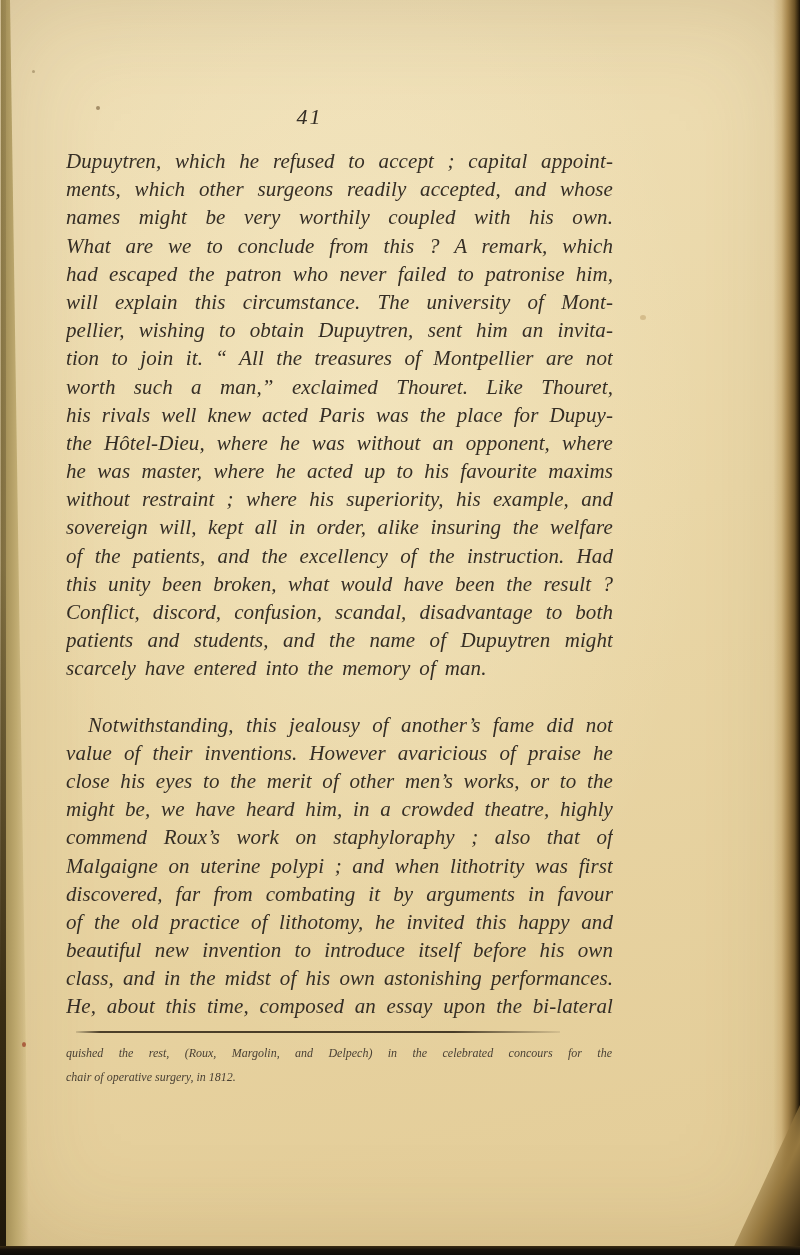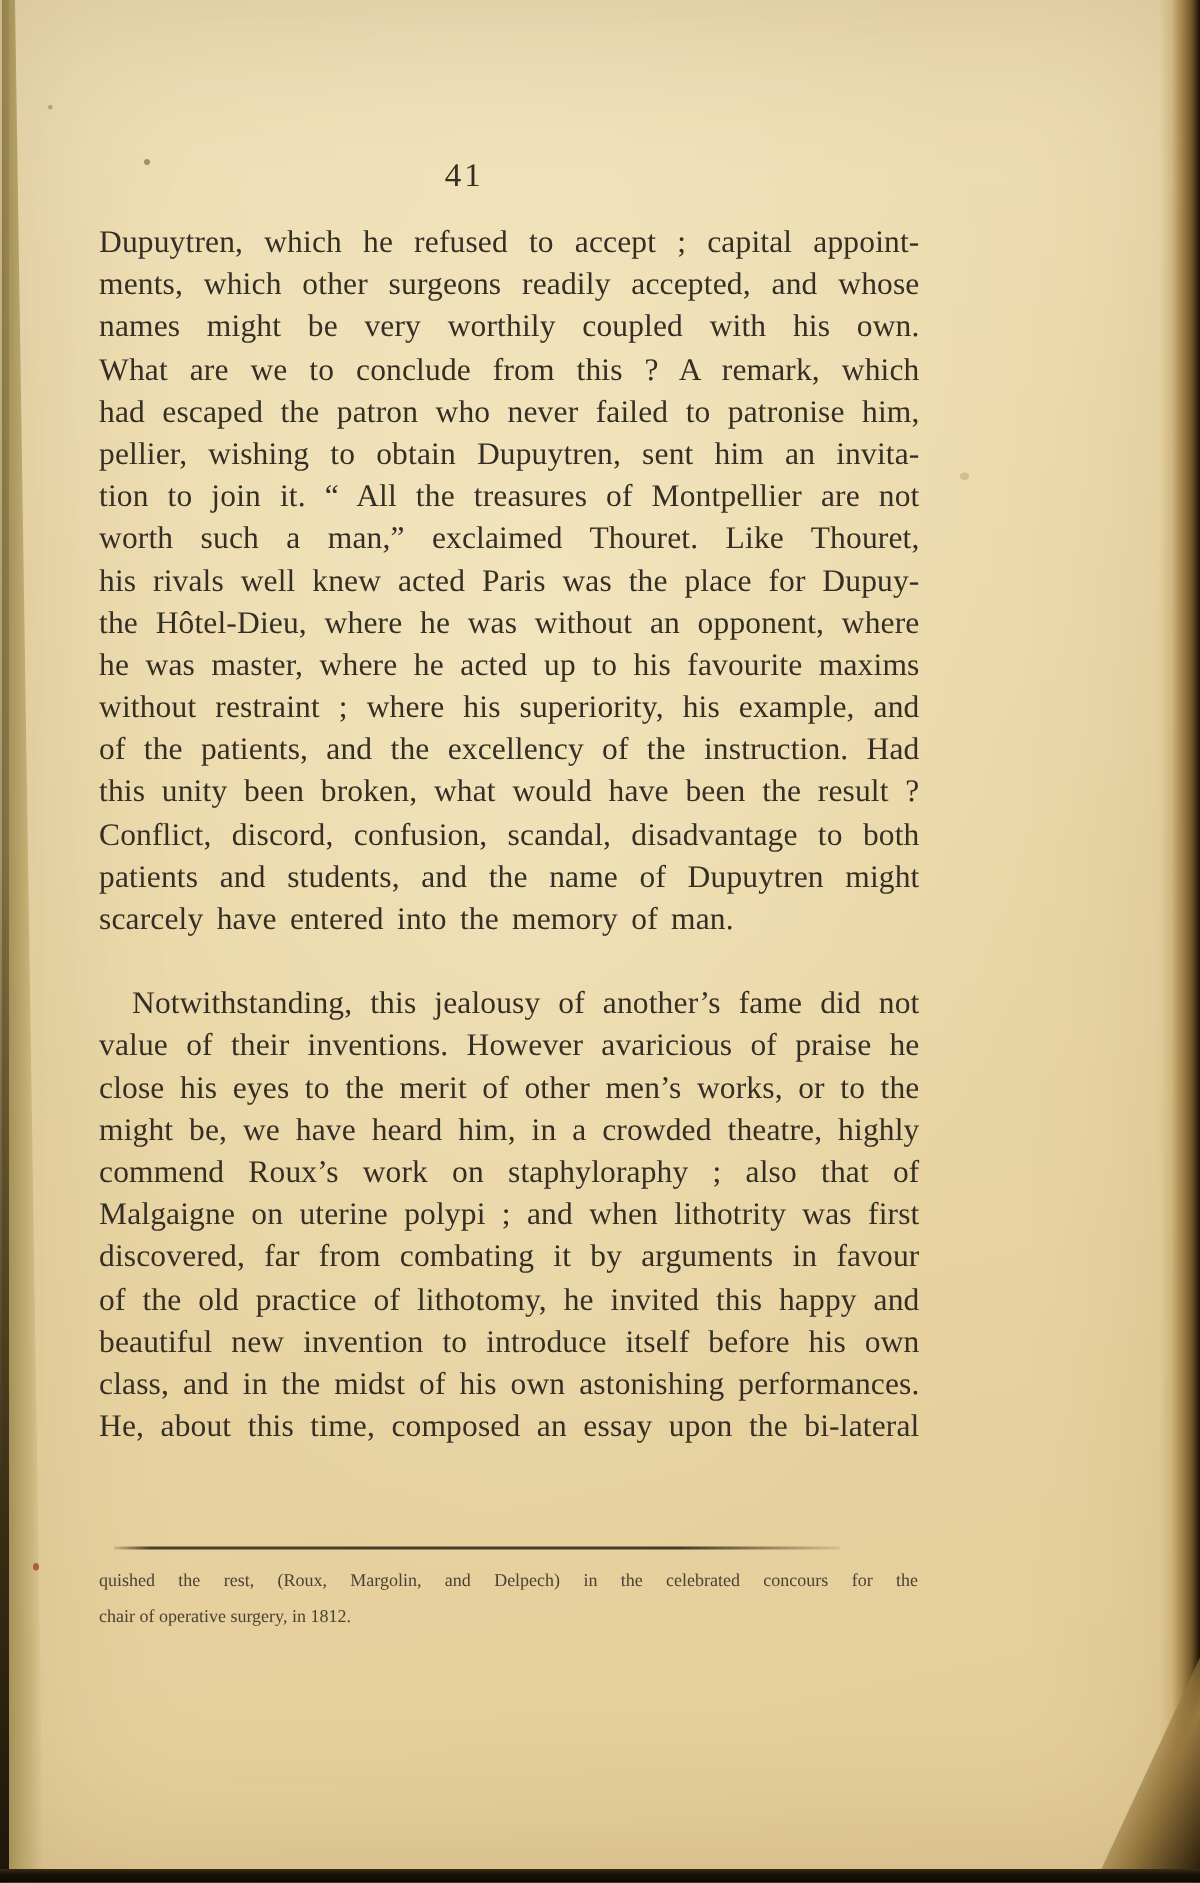--- a/index.html
+++ b/index.html
@@ -16,20 +16,21 @@
   .page {
     position: relative;
     width: 800px; height: 1255px;
     overflow: hidden;
     background:
       radial-gradient(ellipse at 45% 35%, rgba(255,248,222,0.35) 0%, rgba(255,248,222,0) 55%),
       linear-gradient(168deg, var(--paper-light) 0%, var(--paper) 45%, var(--paper-deep) 100%);
     box-shadow: inset 0 0 110px rgba(118,88,36,0.22);
     font-family: "Liberation Serif", "DejaVu Serif", serif;
     color: var(--ink);
+    font-style: italic;
   }
   .page-number {
     position: absolute;
     top: 104px; left: 66px; width: 547px;
     transform: translateX(-30px);
     text-align: center;
     font-size: 22px; letter-spacing: 2px;
   }
   .bodytext {
     position: absolute;
@@ -104,27 +105,29 @@
 <div class="page">
 
   <div class="page-number">41</div>
 
   <div class="bodytext">
       <div class="line">Dupuytren, which he refused to accept ; capital appoint-</div>
       <div class="line">ments, which other surgeons readily accepted, and whose</div>
       <div class="line">names might be very worthily coupled with his own.</div>
       <div class="line">What are we to conclude from this ? A remark, which</div>
       <div class="line">had escaped the patron who never failed to patronise him,</div>
+      <div class="line">will explain this circumstance. The university of Mont-</div>
       <div class="line">pellier, wishing to obtain Dupuytren, sent him an invita-</div>
       <div class="line">tion to join it. “ All the treasures of Montpellier are not</div>
       <div class="line">worth such a man,” exclaimed Thouret. Like Thouret,</div>
       <div class="line">his rivals well knew acted Paris was the place for Dupuy-</div>
       <div class="line">the Hôtel-Dieu, where he was without an opponent, where</div>
       <div class="line">he was master, where he acted up to his favourite maxims</div>
       <div class="line">without restraint ; where his superiority, his example, and</div>
+      <div class="line">sovereign will, kept all in order, alike insuring the welfare</div>
       <div class="line">of the patients, and the excellency of the instruction. Had</div>
       <div class="line">this unity been broken, what would have been the result ?</div>
       <div class="line">Conflict, discord, confusion, scandal, disadvantage to both</div>
       <div class="line">patients and students, and the name of Dupuytren might</div>
       <div class="line flush-left">scarcely have entered into the memory of man.</div>
       <div class="line indent">Notwithstanding, this jealousy of another’s fame did not</div>
       <div class="line">value of their inventions. However avaricious of praise he</div>
       <div class="line">close his eyes to the merit of other men’s works, or to the</div>
       <div class="line">might be, we have heard him, in a crowded theatre, highly</div>
       <div class="line">commend Roux’s work on staphyloraphy ; also that of</div>

